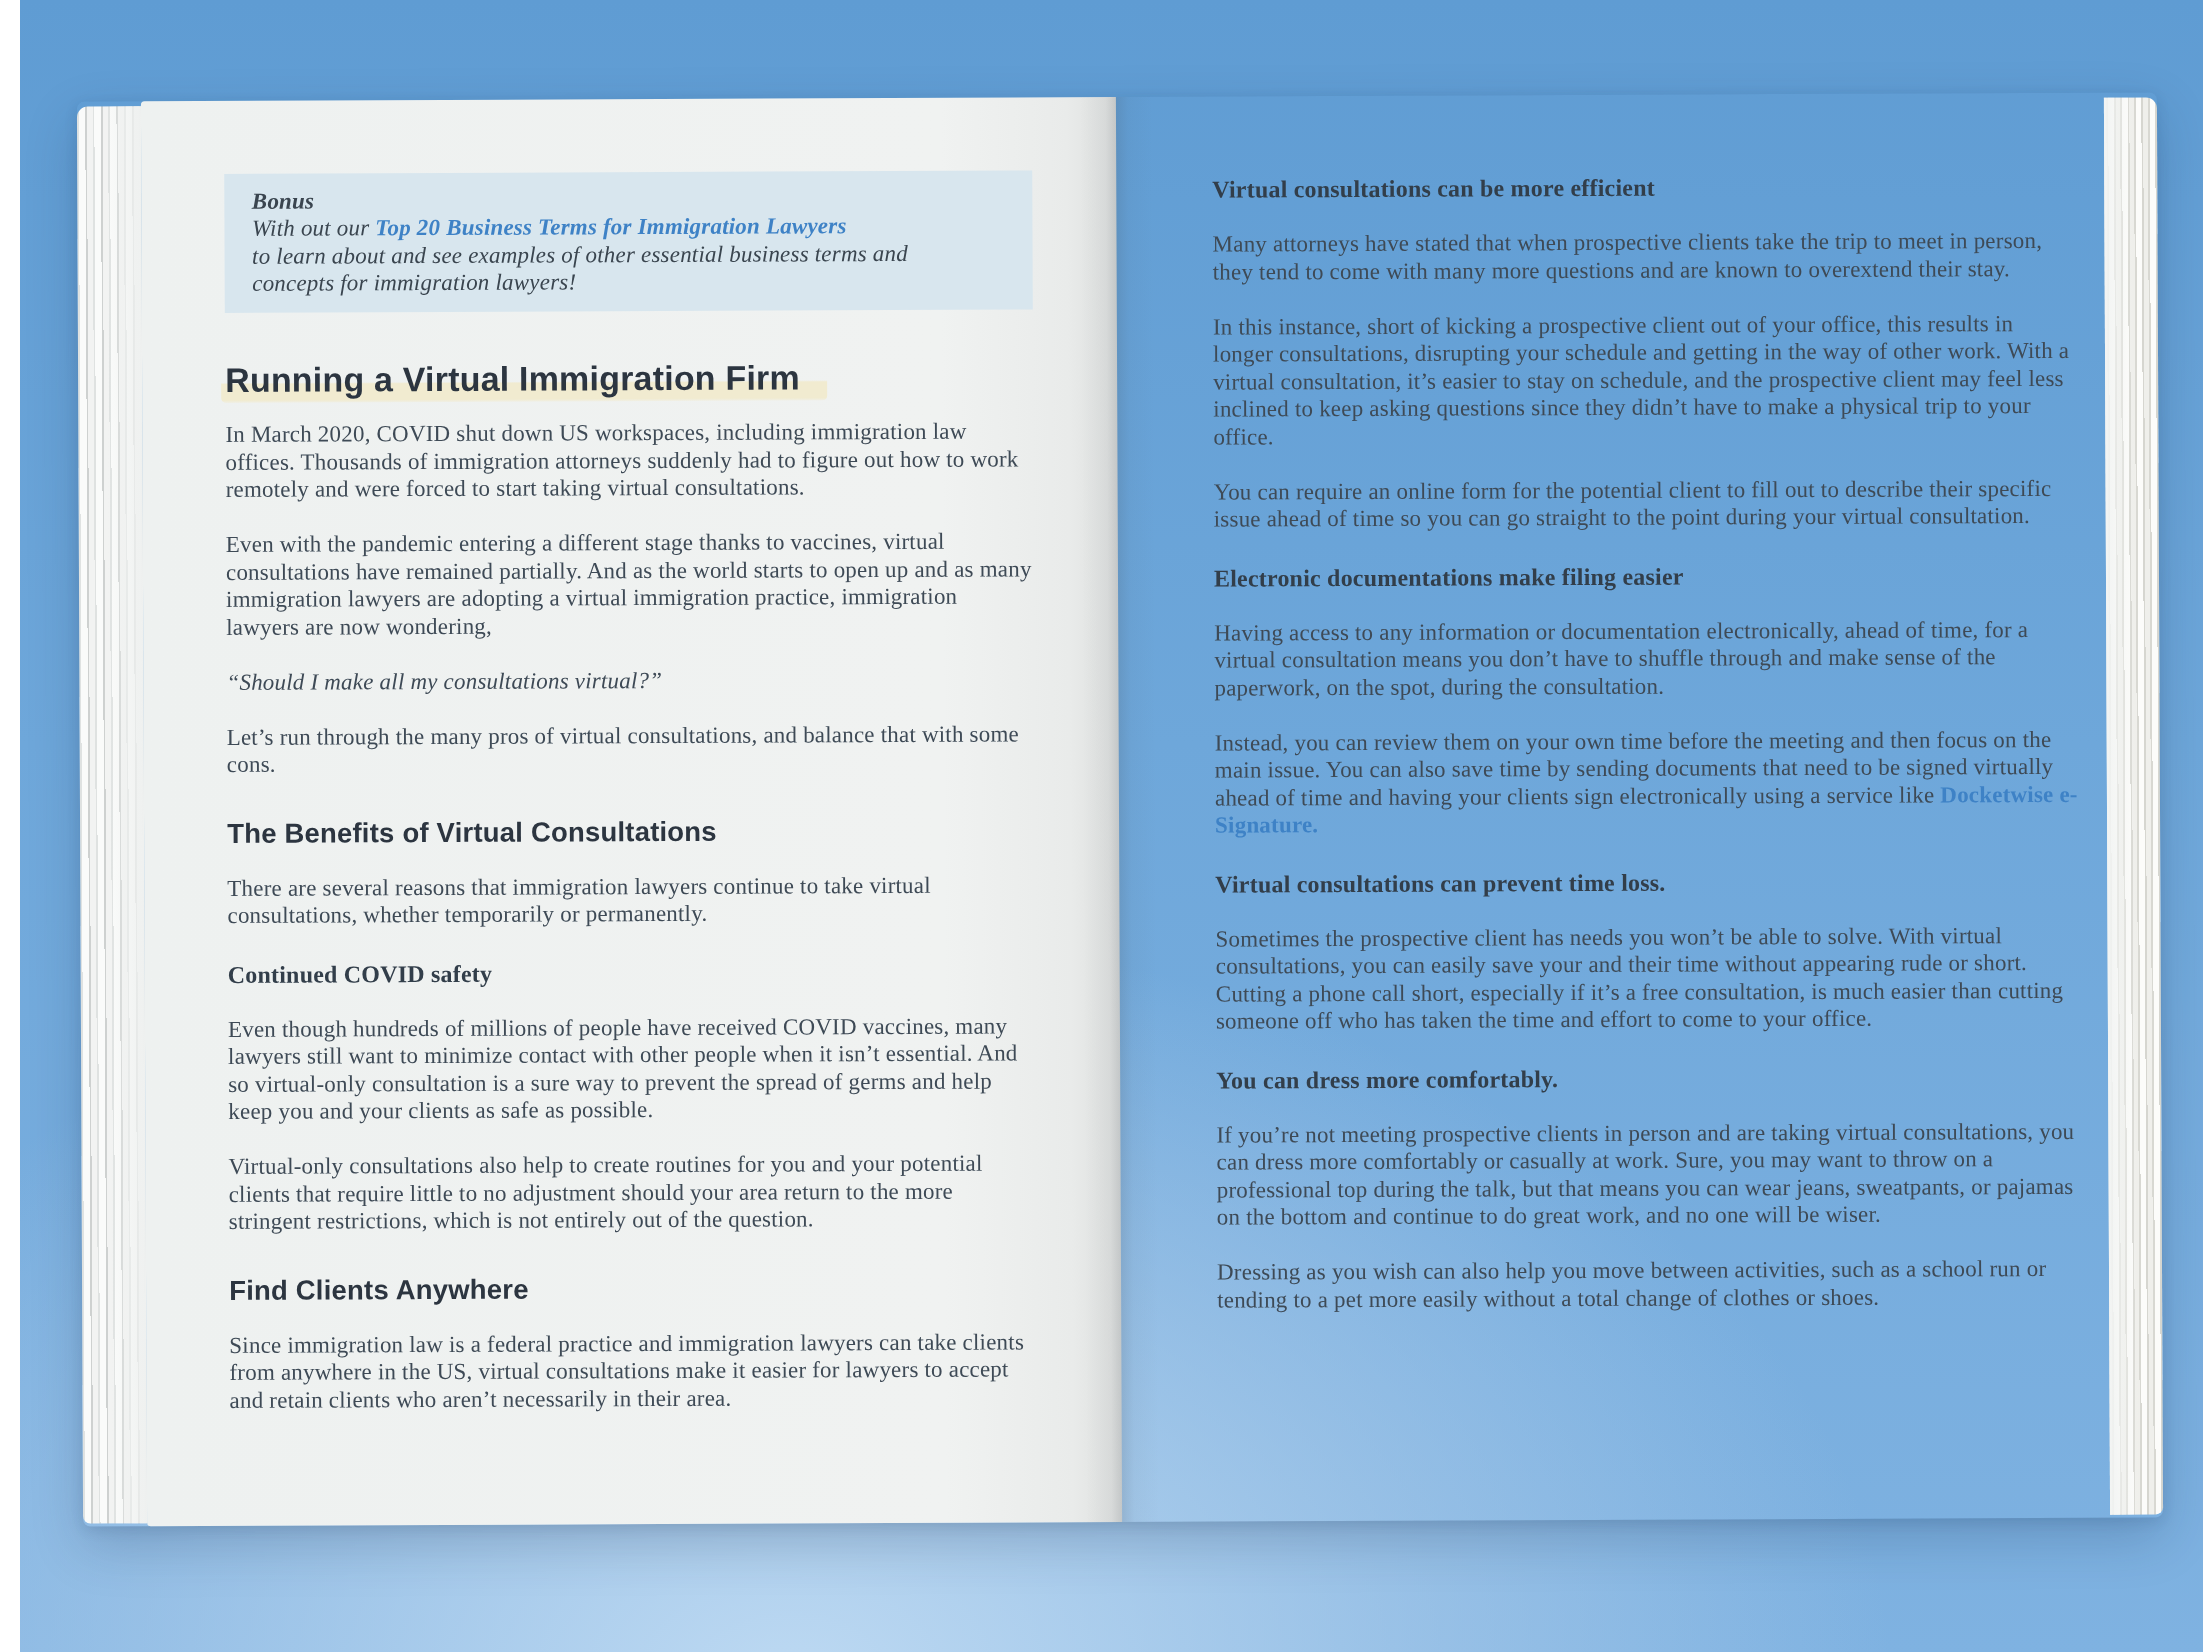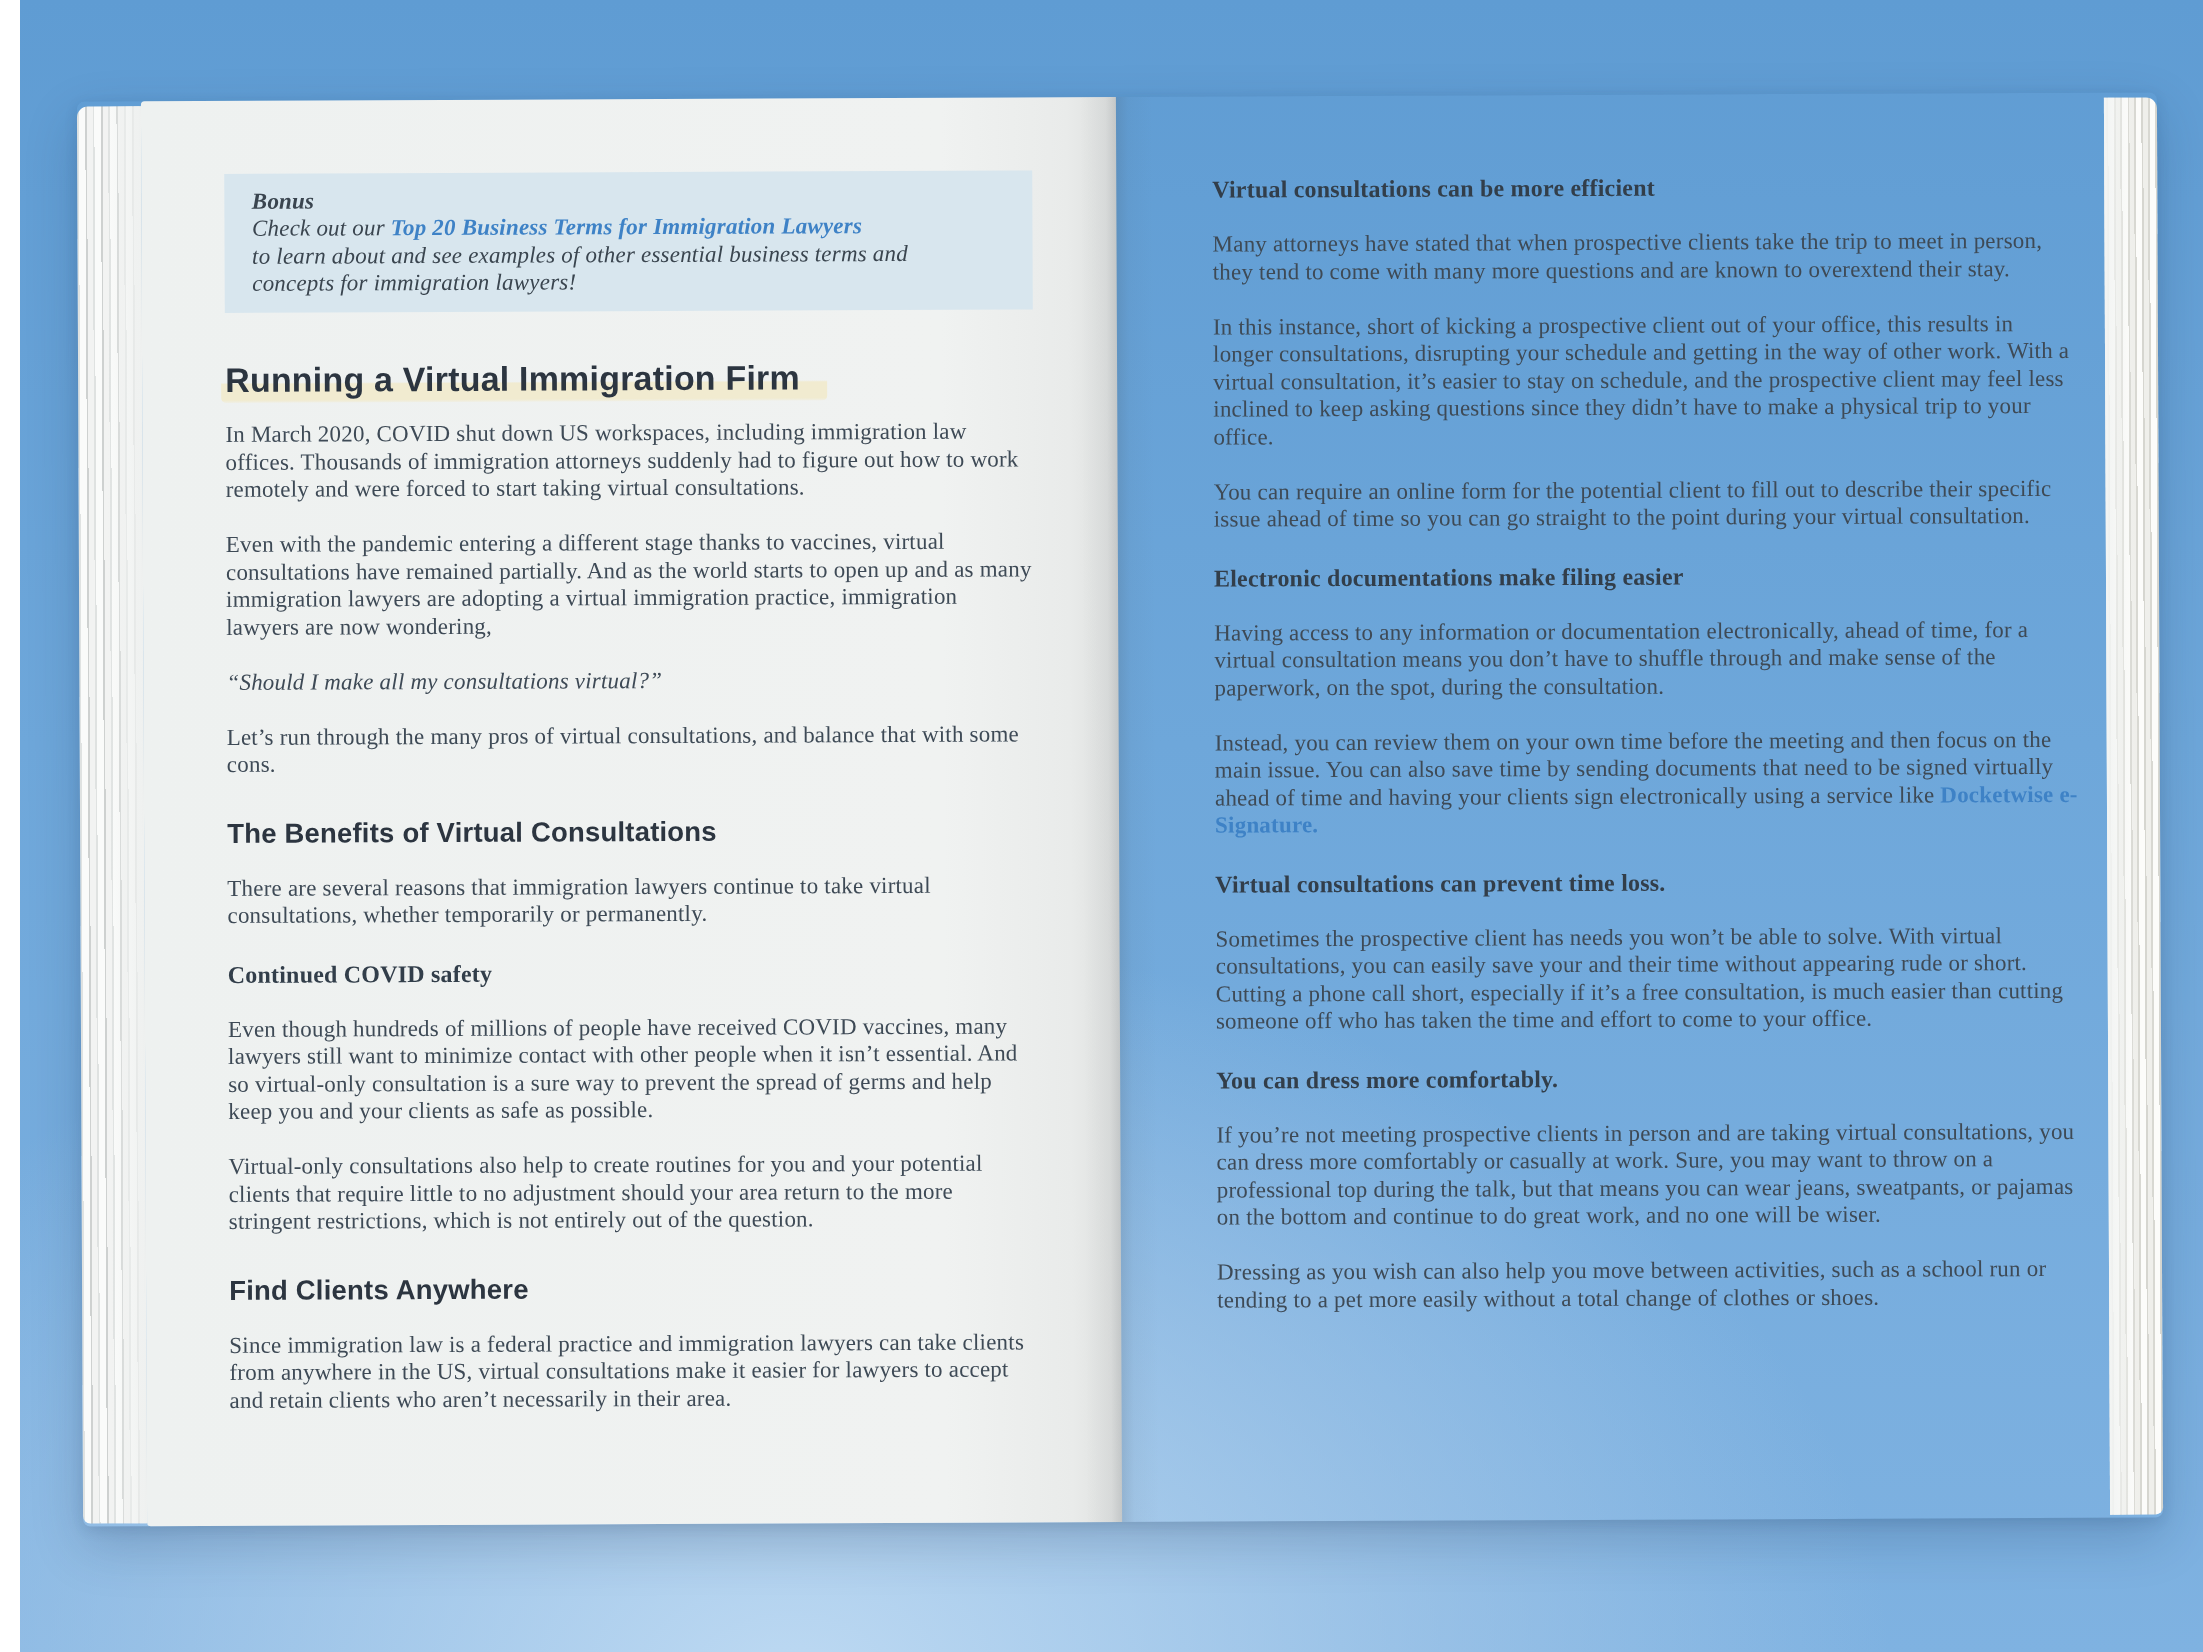--- a/index.html
+++ b/index.html
@@ -88,21 +88,21 @@
   <div class="book">
 
     <div class="edges edges-left"></div>
     <div class="edges edges-right"></div>
 
     <div class="page page-left">
       <div class="content content-left">
 
         <div class="bonus">
           <span class="line bonus-title">Bonus</span>
-          <span class="line"><span>Check out our </span><a class="link">Top 20 Business Terms for Immigration Lawyers</a></span>
+          <span class="line"><span>With out our </span><a class="link">Top 20 Business Terms for Immigration Lawyers</a></span>
           <span class="line">to learn about and see examples of other essential business terms and</span>
           <span class="line">concepts for immigration lawyers!</span>
         </div>
 
         <h1><span class="hl">Running a Virtual Immigration Firm</span></h1>
 
         <p>In March 2020, COVID shut down US workspaces, including immigration law offices. Thousands of immigration attorneys suddenly had to figure out how to work remotely and were forced to start taking virtual consultations.</p>
         <p>Even with the pandemic entering a different stage thanks to vaccines, virtual consultations have remained partially. And as the world starts to open up and as many immigration lawyers are adopting a virtual immigration practice, immigration lawyers are now wondering,</p>
         <p class="quote">“Should I make all my consultations virtual?”</p>
         <p>Let’s run through the many pros of virtual consultations, and balance that with some cons.</p>

